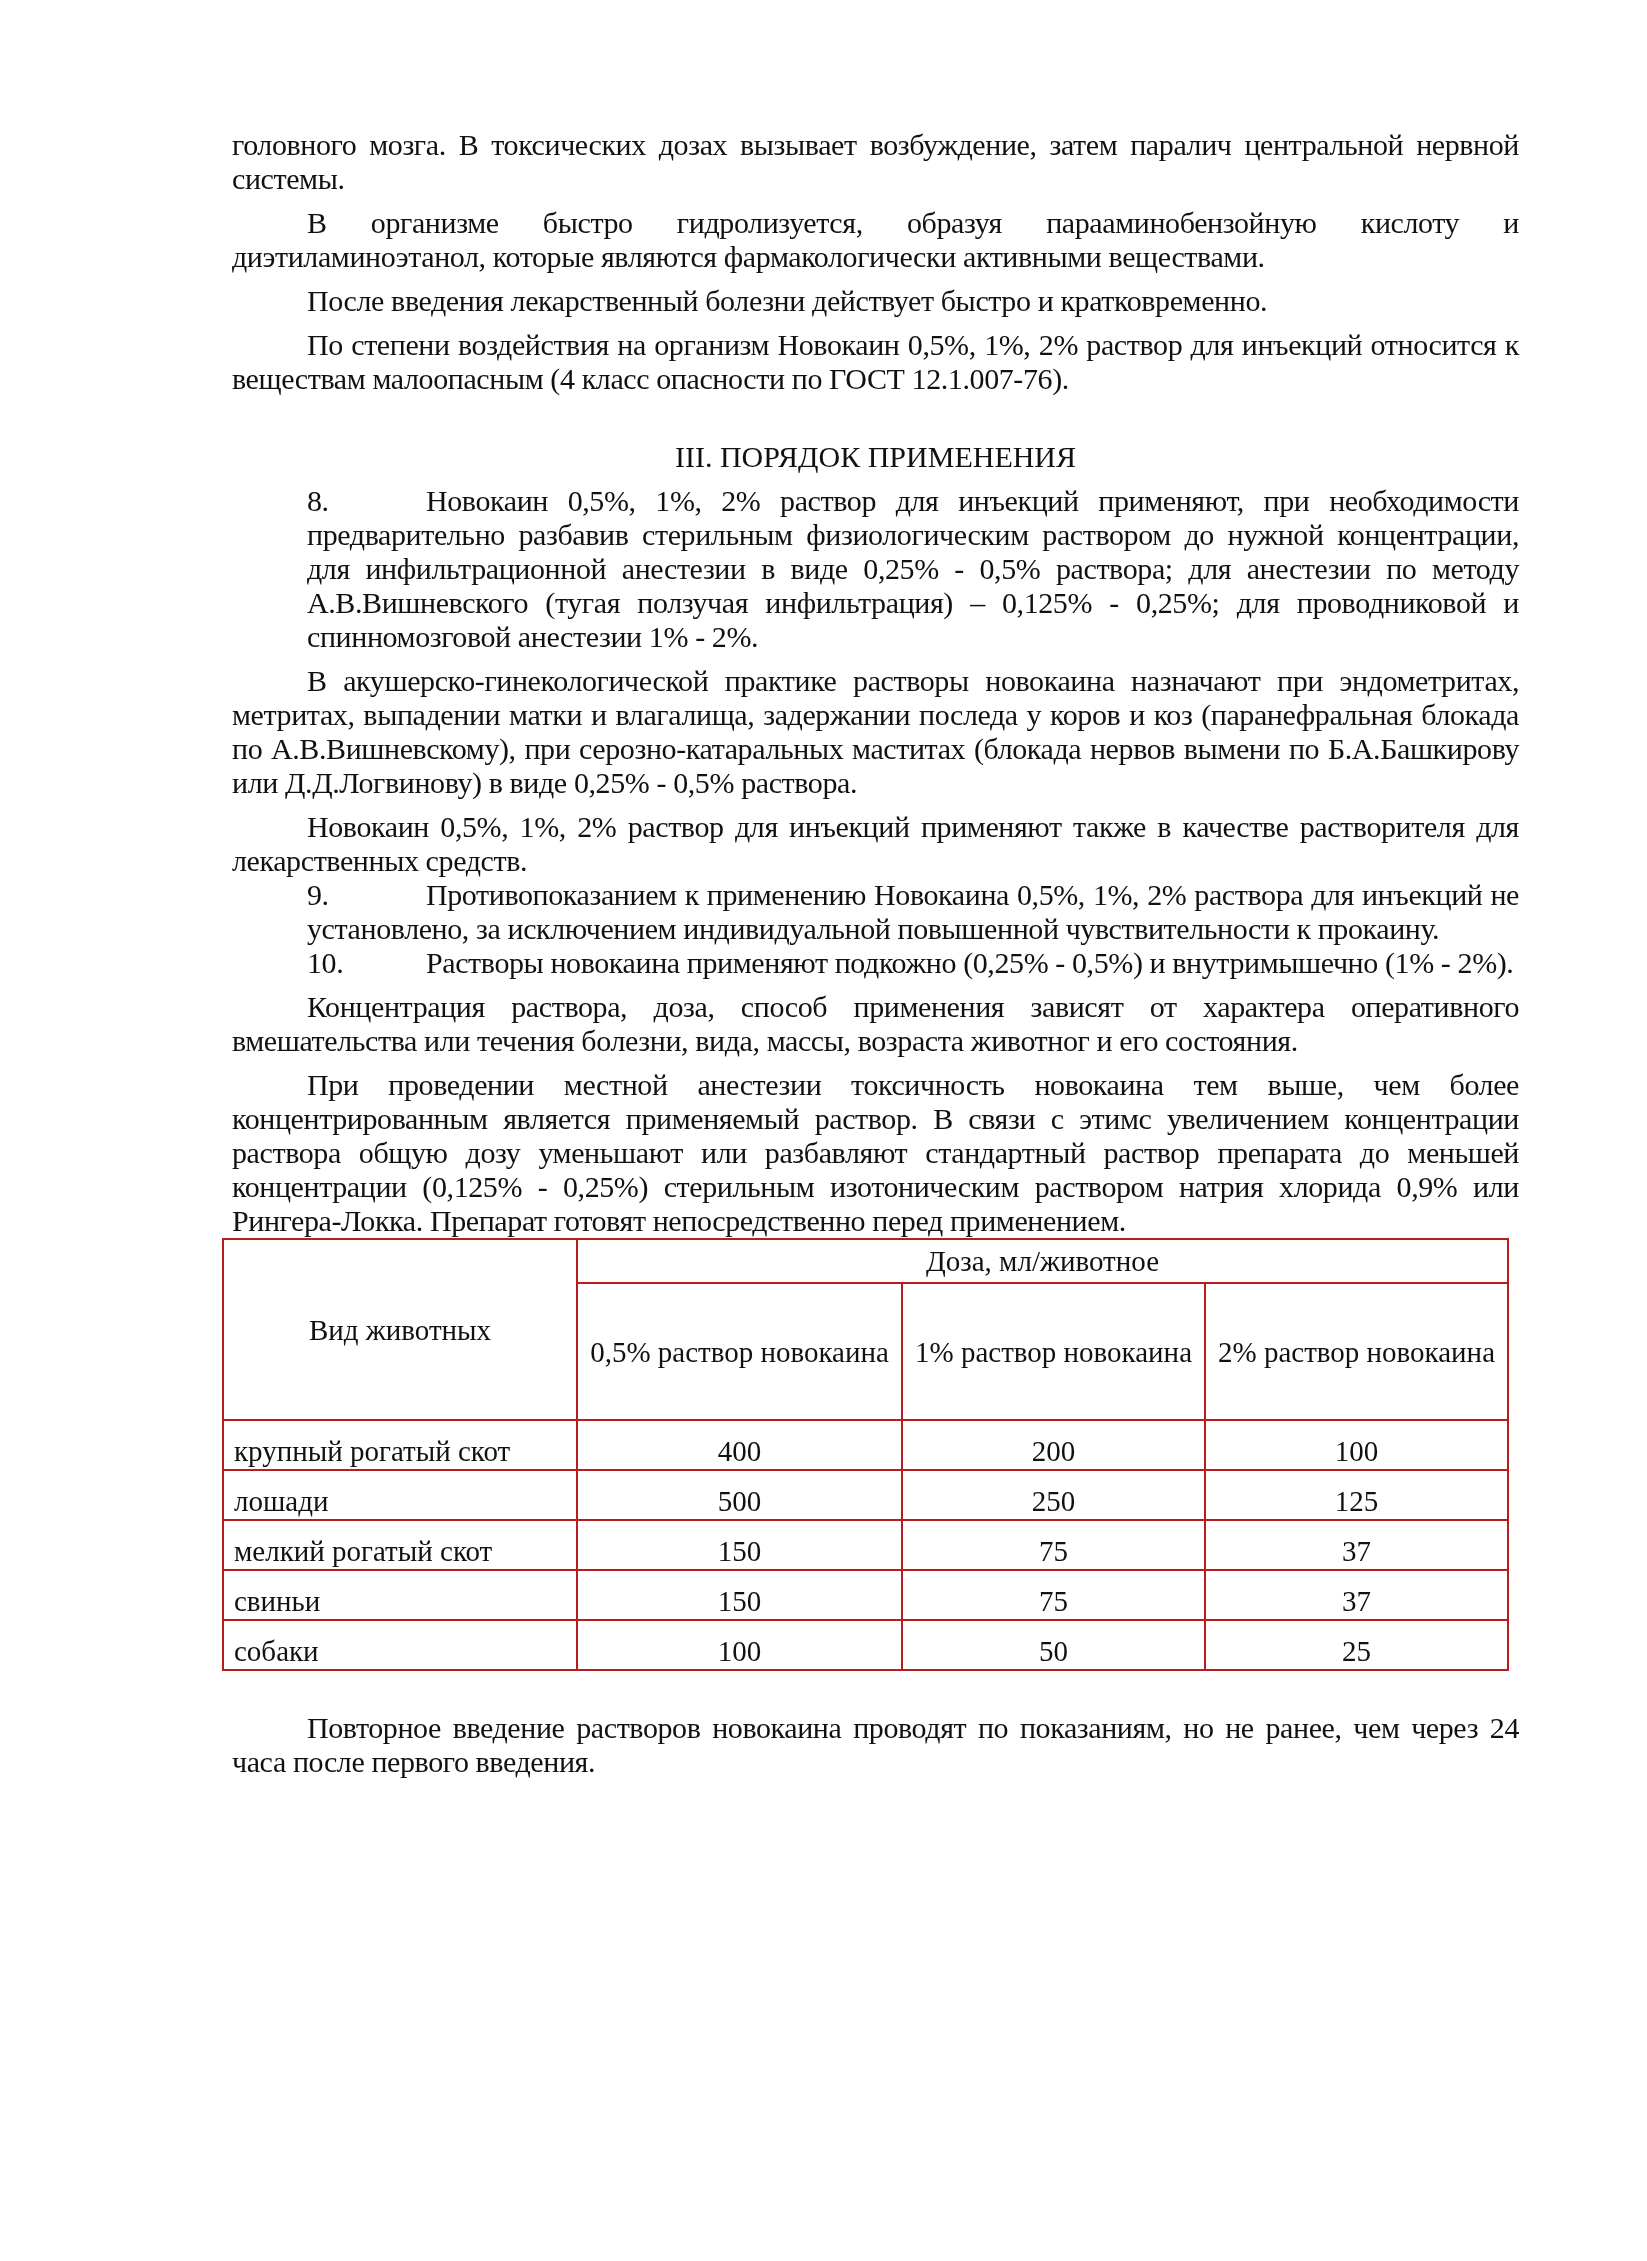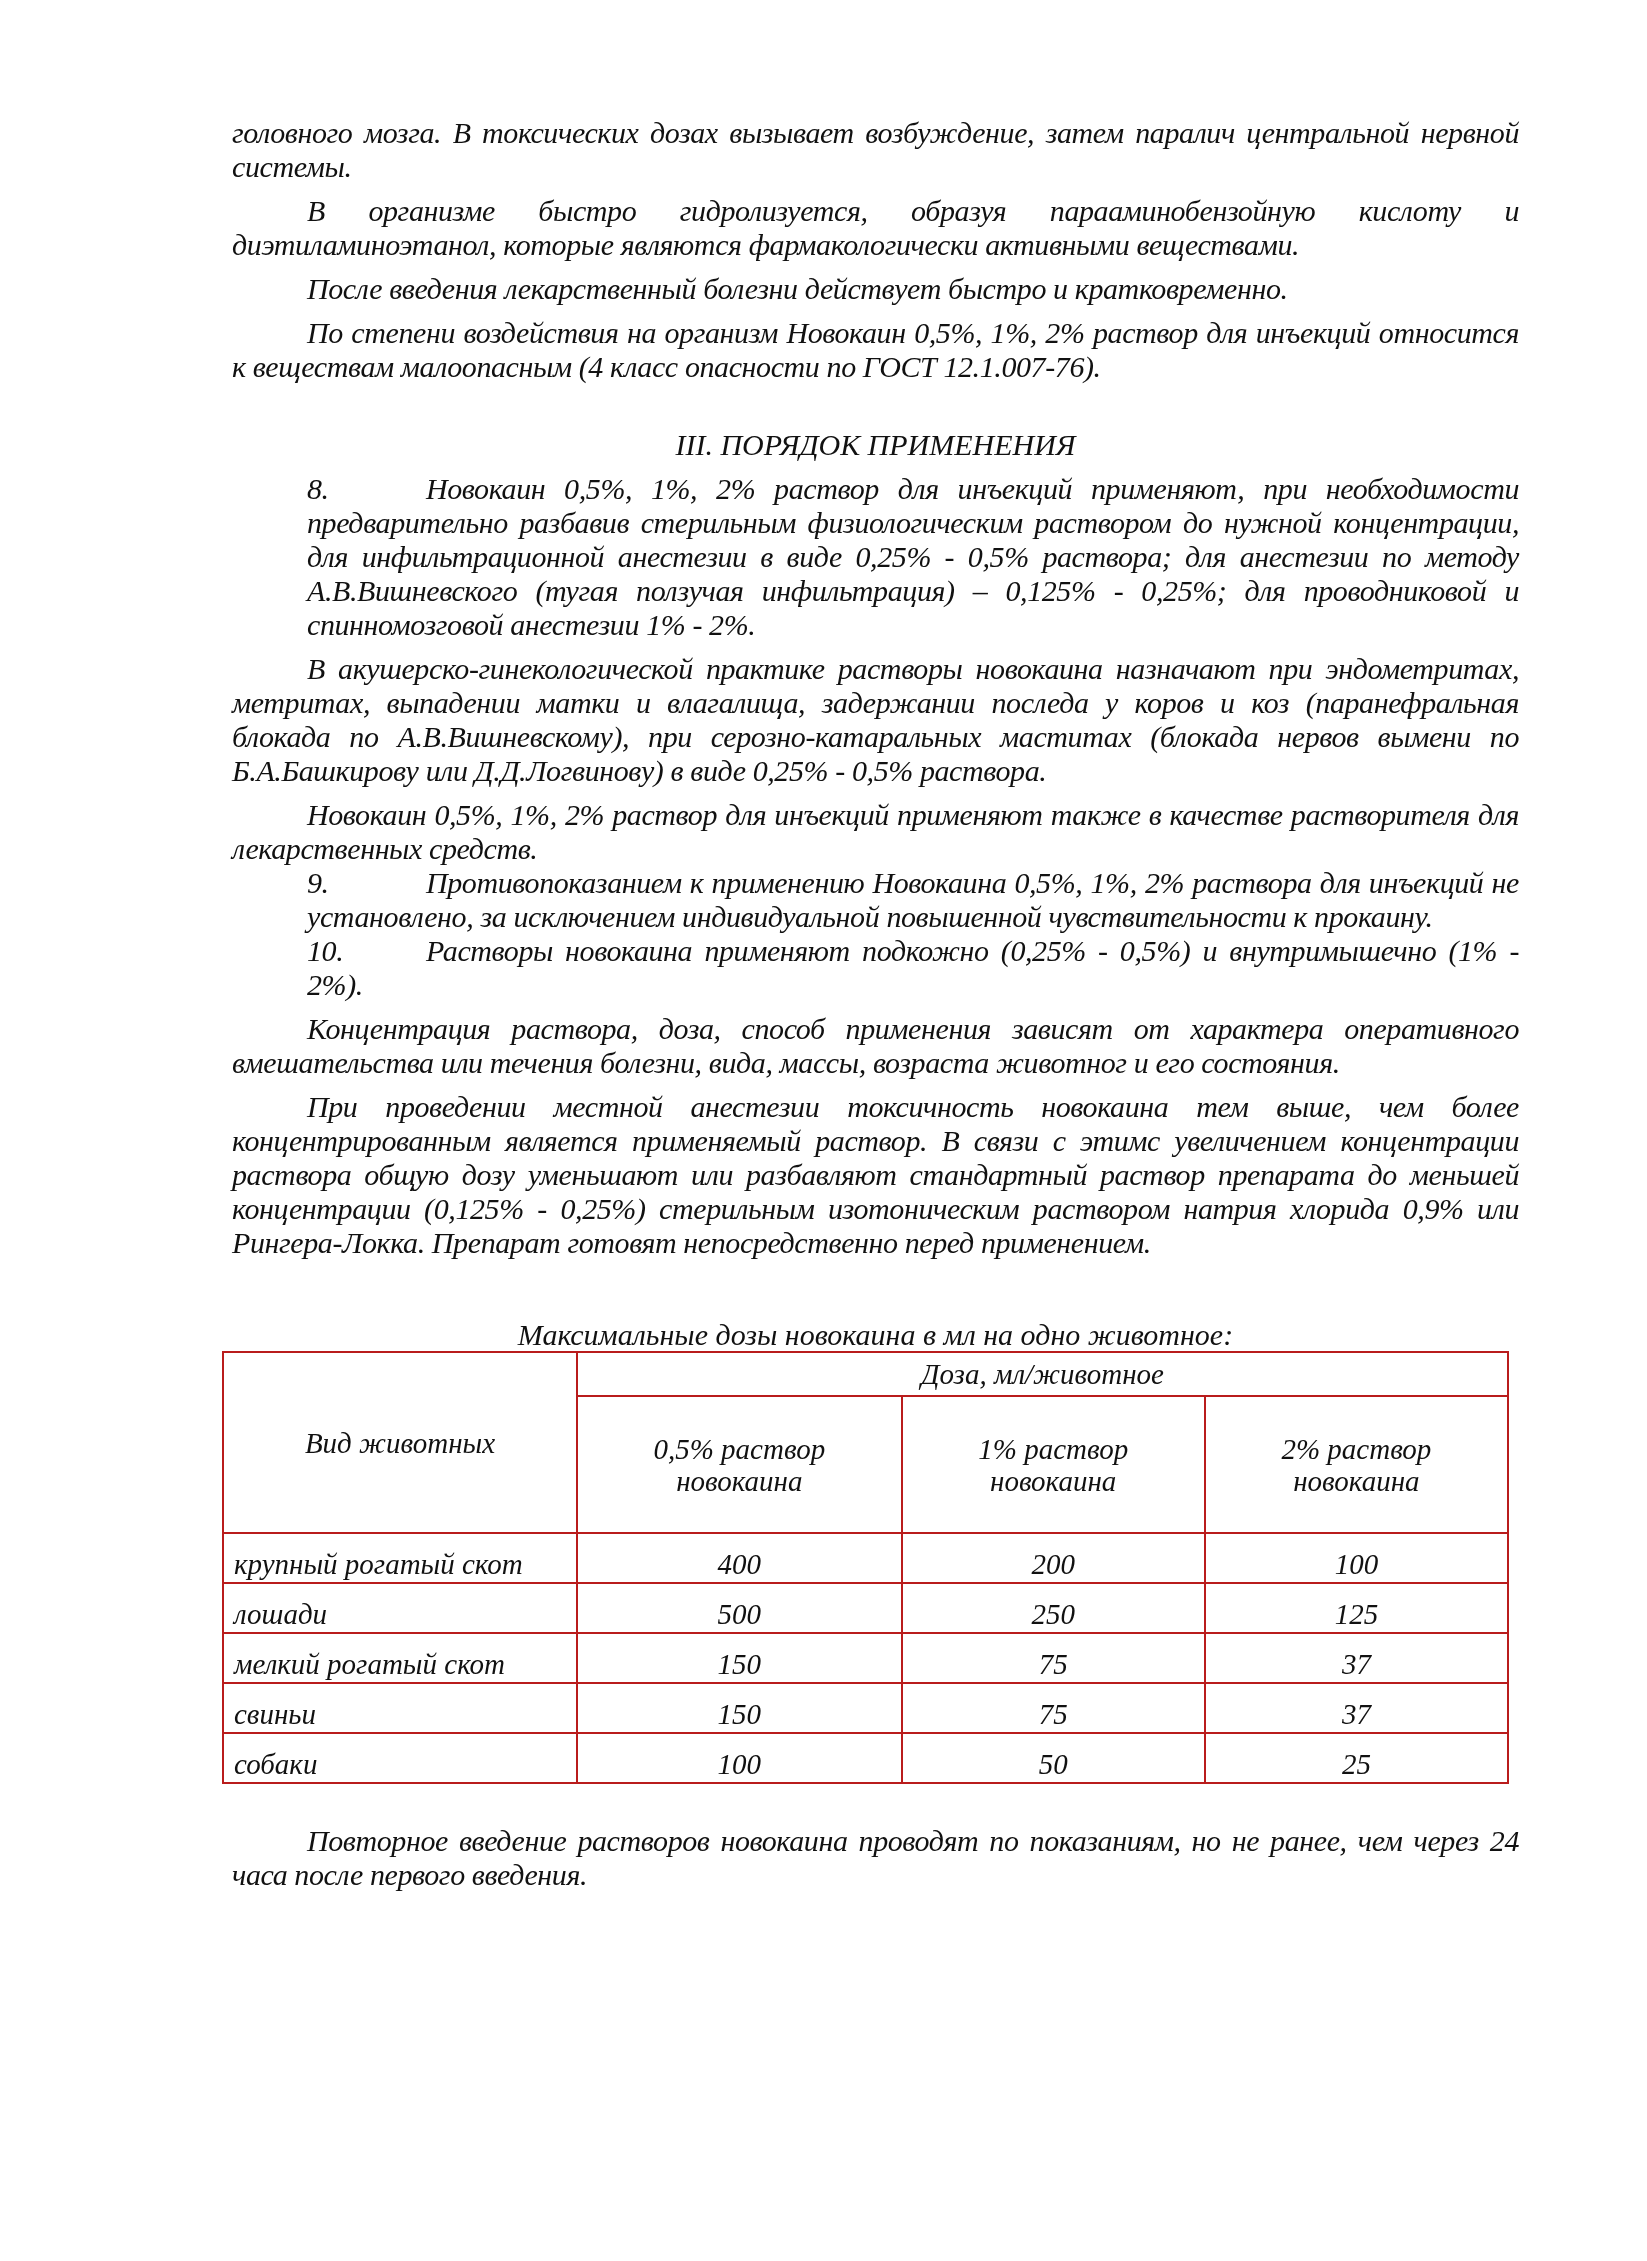--- a/index.html
+++ b/index.html
@@ -1,20 +1,20 @@
 <!DOCTYPE html>
 <html><head>
 <meta charset="utf-8">
 <style>
   html, body { margin: 0; padding: 0; background: #ffffff; }
   body {
     width: 1647px; height: 2261px; position: relative; overflow: hidden;
     font-family: "Liberation Serif", serif; color: #111;
   }
-  .page { position: absolute; left: 232px; top: 116px; width: 1287px; font-style: italic; }
+  .page { position: absolute; left: 232px; top: 128px; width: 1287px; }
   p {
     margin: 0; font-size: 30px; line-height: 34px; text-align: justify;
     text-align-last: left; letter-spacing: -0.4px;
   }
   .indent { text-indent: 75px; }
   .gap { margin-top: 10px; }
   .num { display: inline-block; width: 119px; text-indent: 0; }
   .numfirst { padding-left: 75px; }
   h2 {
     font-weight: normal; font-size: 30px; margin: 10px; line-height: 34px;
@@ -47,21 +47,20 @@
   <h2 class="sec">III. ПОРЯДОК ПРИМЕНЕНИЯ</h2>
 
   <p class="numfirst"><span class="num">8.</span><span>Новокаин 0,5%, 1%, 2% раствор для инъекций применяют, при необходимости предварительно разбавив стерильным физиологическим раствором до нужной концентрации, для инфильтрационной анестезии в виде 0,25% - 0,5% раствора; для анестезии по методу  А.В.Вишневского (тугая ползучая инфильтрация) – 0,125% - 0,25%; для проводниковой и спинномозговой анестезии 1% - 2%.</span></p>
   <p class="indent gap">В акушерско-гинекологической практике растворы новокаина назначают при эндометритах, метритах, выпадении матки и влагалища, задержании последа у коров и коз (паранефральная блокада по А.В.Вишневскому), при серозно-катаральных маститах (блокада нервов вымени по Б.А.Башкирову или Д.Д.Логвинову) в виде 0,25% - 0,5% раствора.</p>
   <p class="indent gap">Новокаин 0,5%, 1%, 2% раствор для инъекций применяют также в качестве растворителя для лекарственных средств.</p>
   <p class="numfirst"><span class="num">9.</span><span>Противопоказанием к применению Новокаина 0,5%, 1%, 2% раствора для инъекций не установлено, за исключением индивидуальной повышенной чувствительности к прокаину.</span></p>
   <p class="numfirst"><span class="num">10.</span><span>Растворы новокаина применяют подкожно (0,25% - 0,5%) и внутримышечно (1% - 2%).</span></p>
   <p class="indent gap">Концентрация раствора, доза, способ применения зависят от характера оперативного вмешательства или течения болезни, вида, массы, возраста животног и его состояния.</p>
   <p class="indent gap">При проведении местной анестезии токсичность новокаина тем выше, чем более концентрированным является применяемый раствор. В связи  с этимс увеличением концентрации раствора общую дозу уменьшают или разбавляют стандартный раствор препарата до меньшей концентрации (0,125% - 0,25%) стерильным изотоническим раствором натрия хлорида 0,9% или Рингера-Локка. Препарат готовят непосредственно перед применением.</p>
 
-  <div class="caption">Максимальные дозы новокаина в мл на одно животное:</div>
   <table>
     <tbody>
         <tr class="h1">
       <th rowspan="2">Вид животных</th>
       <th colspan="3">Доза, мл/животное</th>
     </tr>
     <tr class="h2">
       <th>0,5% раствор новокаина</th>
       <th>1% раствор новокаина</th>
       <th>2% раствор новокаина</th>

